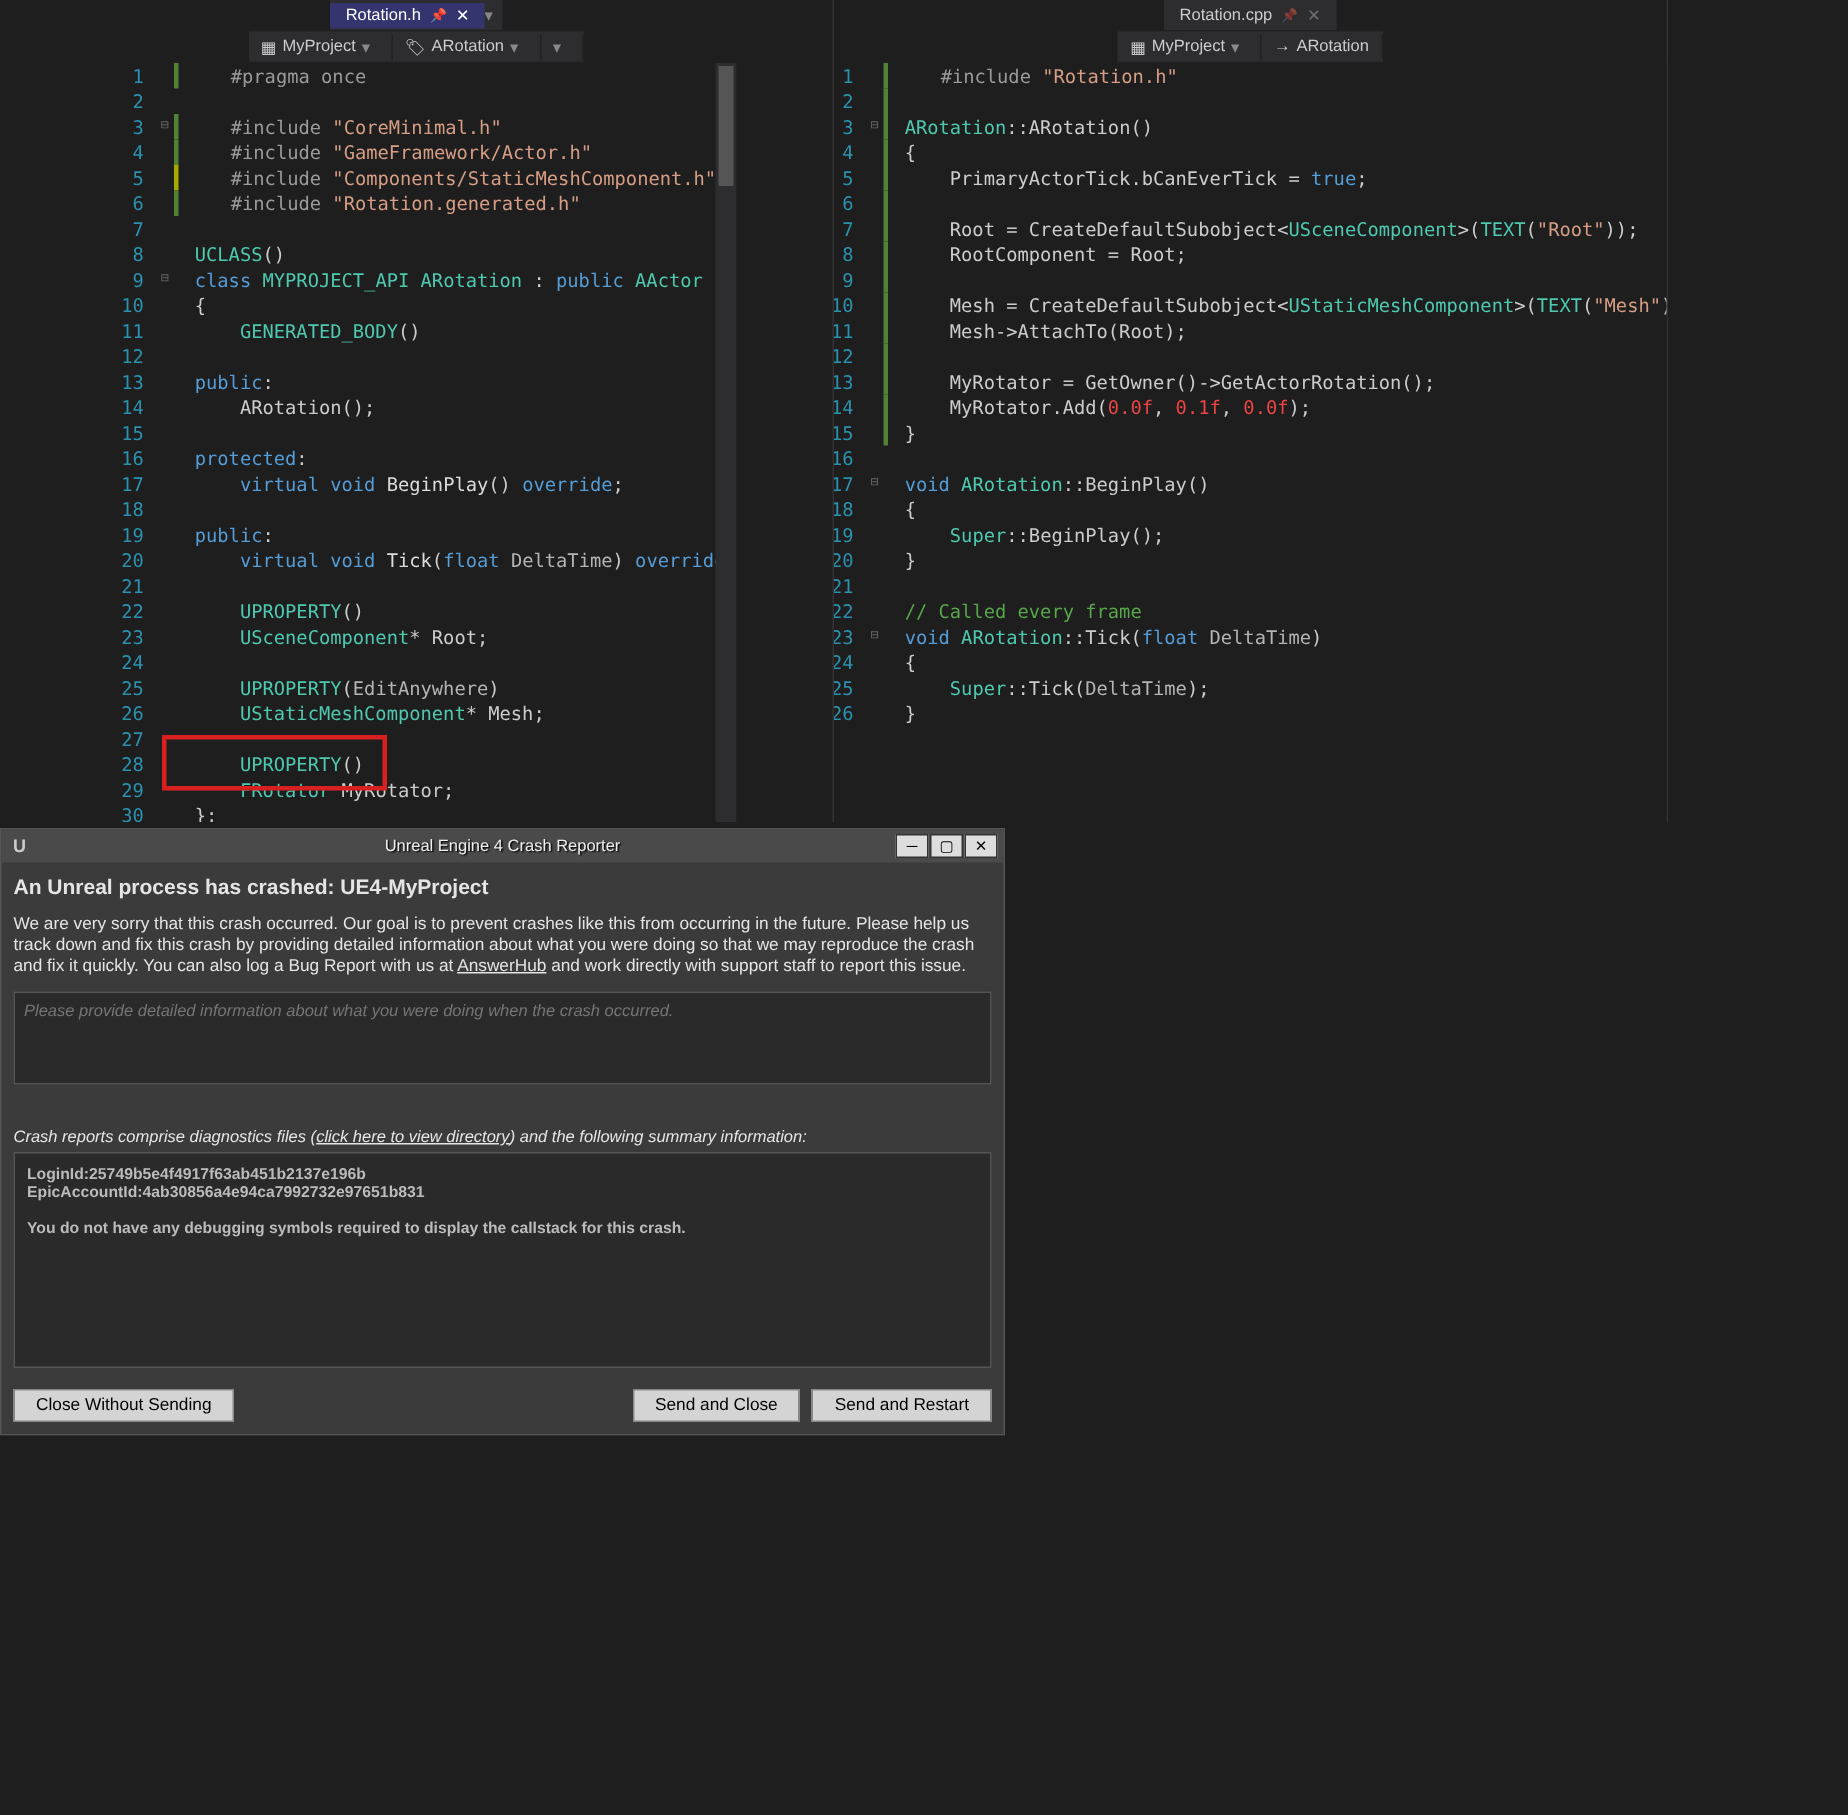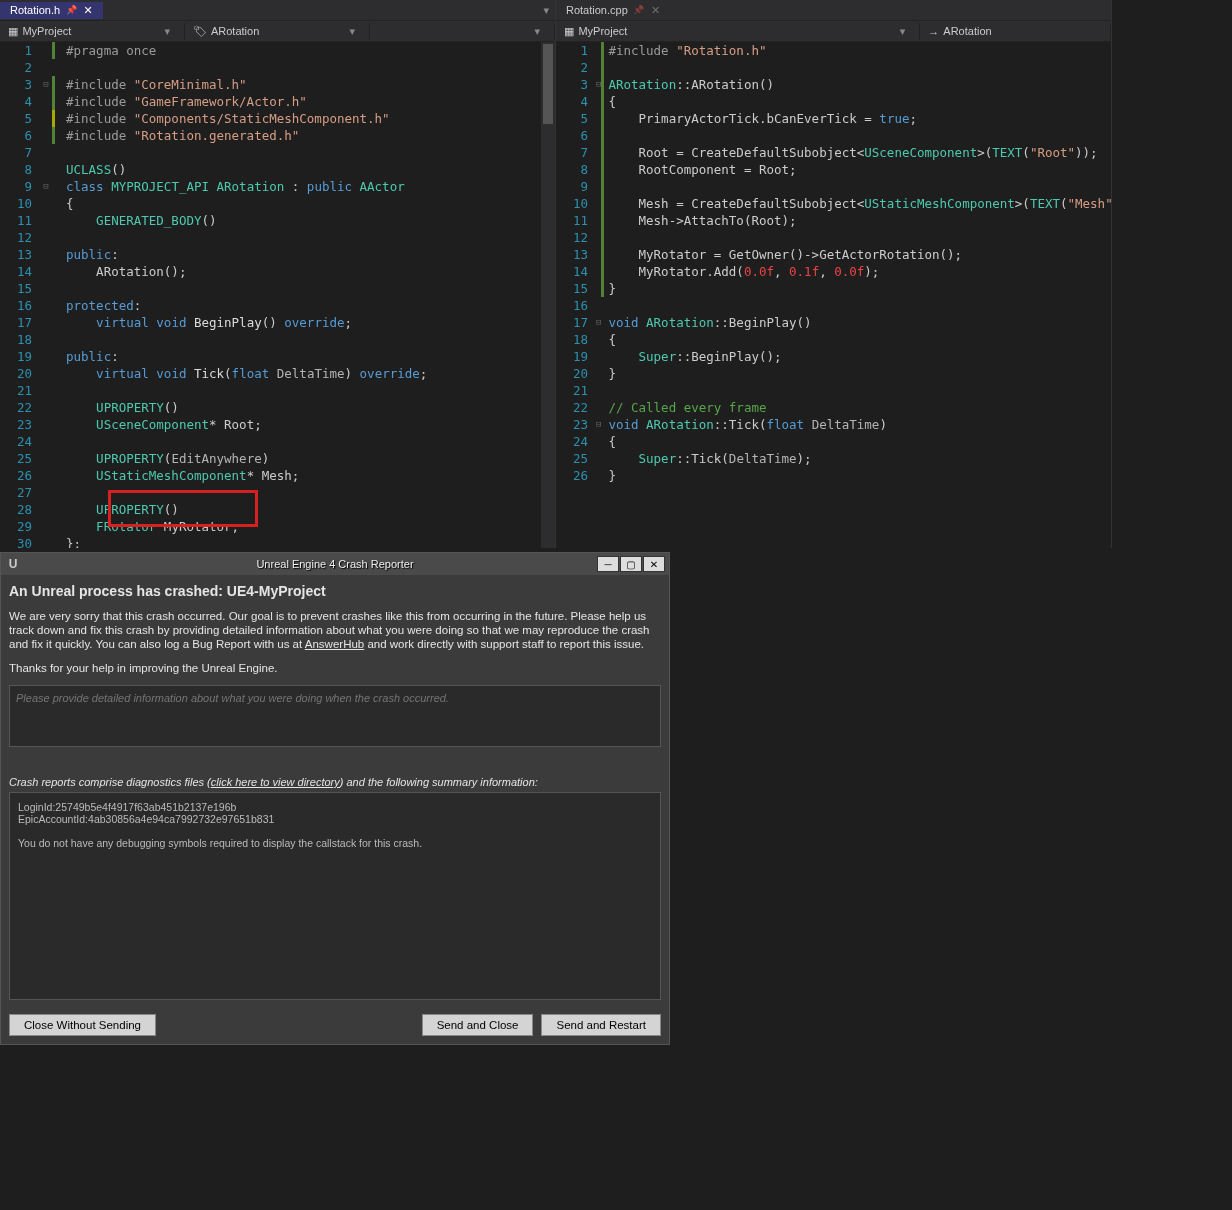--- a/index.html
+++ b/index.html
@@ -1,39 +1,39 @@
 <!DOCTYPE html>
 <html><head>
 <meta charset="utf-8">
 <style>
 * { margin: 0; padding: 0; box-sizing: border-box; }
 body { background: #1e1e1e; font-family: Consolas, monospace; font-size: 13px; color: #ccc; width: 1232px; }
 .ide { display: flex; width: 1112px; height: 548px; background: #1e1e1e; }
-.pane { flex: 1; display: flex; flex-direction: column; border-right: 1px solid #333; overflow: hidden; }
+.pane { flex: 1; display: flex; flex-direction: column; border-right: 1px solid #333; overflow: hidden; align-items: center; }
 .tabs { display: flex; background: #2d2d30; height: 20px; align-items: center; font-size: 11px; font-family: 'Segoe UI', sans-serif; }
 .tab { padding: 2px 10px; background: #34344a; color: #fff; display: flex; align-items: center; gap: 6px; }
 .tab.active { background: #34346e; }
 .tab-close { cursor: pointer; }
 .tab-pin { font-size: 9px; }
 .nav { display: flex; background: #2d2d30; height: 22px; align-items: center; font-size: 11px; font-family: 'Segoe UI', sans-serif; border-top: 1px solid #222; border-bottom: 1px solid #222; }
 .nav-item { padding: 2px 8px; display: flex; align-items: center; gap: 4px; color: #ccc; border-right: 1px solid #222; }
 .nav-dd { margin-left: auto; padding-right: 6px; color: #888; }
 .code-area { flex: 1; display: flex; background: #1e1e1e; font-family: Consolas, monospace; font-size: 12.5px; line-height: 17px; position: relative; overflow: hidden; }
 .gutter { background: #1e1e1e; color: #2b91af; text-align: right; padding: 0 8px 0 4px; user-select: none; min-width: 40px; }
 .gutter div { height: 17px; }
 .fold-col { width: 12px; background: #1e1e1e; color: #666; font-size: 9px; }
 .fold-col div { height: 17px; text-align: center; }
 .mark-col { width: 10px; background: #1e1e1e; }
 .mark-col div { height: 17px; }
 .mark-green { border-left: 3px solid #518235; }
 .mark-yellow { border-left: 3px solid #a8a800; }
 .code { flex: 1; white-space: pre; position: relative; }
 .code-line { height: 17px; padding-left: 4px; position: relative; }
 .kw { color: #569cd6; }
-.pp { color: #9b9b9b; }
+.pp { color: #9b9b9b; margin-left: 24px; }
 .str { color: #d69d85; }
 .cls { color: #4ec9b0; }
 .num { color: #ef4444; }
 .cmt { color: #57a64a; }
 .fn { color: #dcdcdc; }
 .op { color: #b4b4b4; }
 .hl-box-left { position: absolute; border: 3px solid #d82020; left: 108px; top: 490px; width: 150px; height: 37px; pointer-events: none; z-index: 10; }
 .sb-v { position: absolute; right: 0; top: 0; bottom: 0; width: 14px; background: #2d2d30; }
 .sb-thumb { background: #555; width: 10px; margin: 2px; height: 80px; }
 .crash { width: 670px; background: #3b3b3b; border: 1px solid #555; margin-top: 4px; font-family: 'Segoe UI', Arial, sans-serif; font-size: 12px; color: #e5e5e5; }
@@ -42,21 +42,21 @@
 .crash-title-text { position: absolute; left: 50%; transform: translateX(-50%); font-size: 11px; color: #eee; text-shadow: 1px 1px 1px #000; }
 .win-ctrls { margin-left: auto; display: flex; }
 .win-btn { width: 22px; height: 16px; background: #ddd; border: 1px solid #333; margin-left: 1px; display: flex; align-items: center; justify-content: center; font-size: 10px; color: #000; cursor: pointer; }
 .crash-body { padding: 8px; }
 .crash-h { font-size: 14px; font-weight: bold; margin-bottom: 10px; }
 .crash-p { font-size: 11.5px; line-height: 14px; margin-bottom: 10px; }
 .crash-p a { color: #e5e5e5; text-decoration: underline; }
 .textarea { background: #2a2a2a; border: 1px solid #555; width: 100%; padding: 6px; font-size: 11px; color: #aaa; font-style: italic; resize: none; font-family: inherit; margin-bottom: 10px; }
 .diag-txt { font-size: 11px; font-style: italic; margin-top: 16px; }
 .diag-txt a { color: #e5e5e5; }
-.diag-box { background: #2a2a2a; border: 1px solid #555; width: 100%; height: 208px; padding: 8px; font-size: 10.5px; color: #bbb; margin-top: 4px; margin-bottom: 14px; }
+.diag-box { background: #2a2a2a; border: 1px solid #555; width: 100%; height: 144px; padding: 8px; font-size: 10.5px; color: #bbb; margin-top: 4px; margin-bottom: 14px; font-weight: bold; }
 .chk-row { display: flex; align-items: center; gap: 6px; font-size: 11.5px; margin-bottom: 8px; }
 .chk-row input { width: 13px; height: 13px; }
 .btn-row { display: flex; gap: 8px; margin-top: 12px; }
 .spacer { flex: 1; }
 .btn { background: #d4d4d4; color: #000; border: 1px solid #888; padding: 4px 14px; font-size: 11.5px; cursor: pointer; font-family: inherit; }
 </style>
 </head>
 <body>
 
 <div class="ide">
@@ -308,21 +308,20 @@
       <div class="win-btn">─</div>
       <div class="win-btn">▢</div>
       <div class="win-btn">✕</div>
     </div>
   </div>
   <div class="crash-body">
     <div class="crash-h">An Unreal process has crashed: UE4-MyProject</div>
     <div class="crash-p">
       <span>We are very sorry that this crash occurred. Our goal is to prevent crashes like this from occurring in the future. Please help us track down and fix this crash by providing detailed information about what you were doing so that we may reproduce the crash and fix it quickly. You can also log a Bug Report with us at </span><a href="#">AnswerHub</a><span> and work directly with support staff to report this issue.</span>
     </div>
-    <div class="crash-p">Thanks for your help in improving the Unreal Engine.</div>
     <textarea class="textarea" rows="4" placeholder="Please provide detailed information about what you were doing when the crash occurred." style=""></textarea>
     <div class="diag-txt">
       <span>Crash reports comprise diagnostics files (</span><a href="#">click here to view directory</a><span>) and the following summary information:</span>
     </div>
     <div class="diag-box">
       <div>LoginId:25749b5e4f4917f63ab451b2137e196b</div>
       <div>EpicAccountId:4ab30856a4e94ca7992732e97651b831</div>
       <br>
       <div>You do not have any debugging symbols required to display the callstack for this crash.</div>
     </div>

